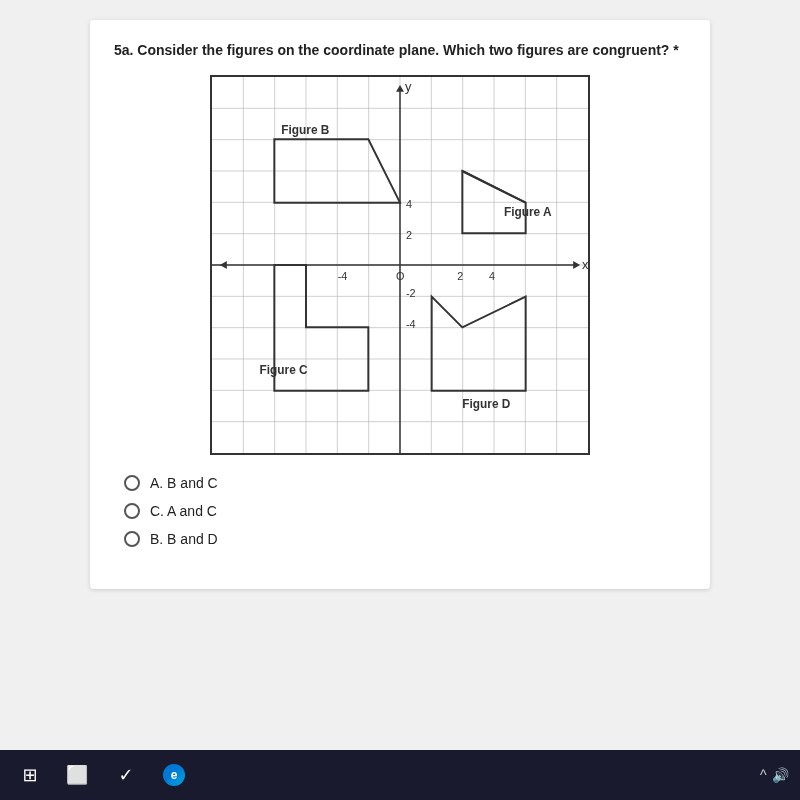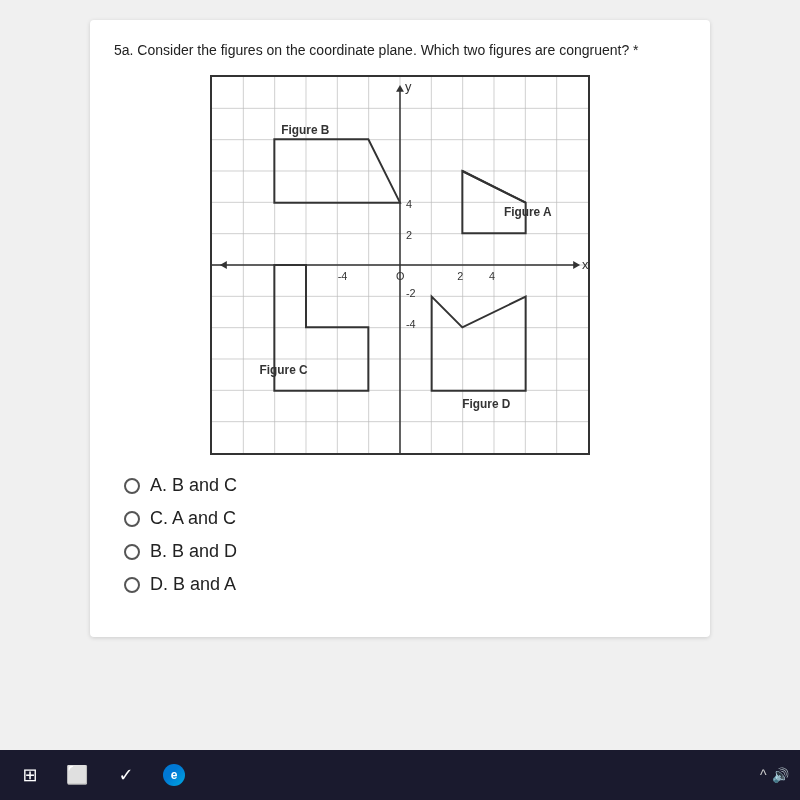--- a/index.html
+++ b/index.html
@@ -31,20 +31,21 @@
       padding: 20px 24px 30px 24px;
       width: 620px;
       box-shadow: 0 1px 4px rgba(0,0,0,0.15);
     }
 
     .question-text {
       font-size: 14px;
       color: #222;
       line-height: 1.5;
       margin-bottom: 14px;
+      font-weight: bold;
     }
 
     .graph-container {
       display: flex;
       justify-content: center;
       margin-bottom: 20px;
     }
 
     .graph-wrapper {
       position: relative;
@@ -64,21 +65,21 @@
 
     .options-list {
       list-style: none;
       padding-left: 10px;
     }
 
     .options-list li {
       display: flex;
       align-items: center;
       margin-bottom: 12px;
-      font-size: 18px;
+      font-size: 14px;
       color: #222;
     }
 
     .radio-circle {
       width: 16px;
       height: 16px;
       border-radius: 50%;
       border: 2px solid #555;
       margin-right: 10px;
       flex-shrink: 0;
@@ -228,24 +229,20 @@
         <span>A. B and C</span>
       </li>
       <li>
         <div class="radio-circle"></div>
         <span>C. A and C</span>
       </li>
       <li>
         <div class="radio-circle"></div>
         <span>B. B and D</span>
       </li>
-      <li>
-        <div class="radio-circle"></div>
-        <span>D. B and A</span>
-      </li>
     </ul>
 
   </div>
 </div>
 
 <div class="taskbar">
   <button class="taskbar-btn">
     <span class="taskbar-icon">⊞</span>
   </button>
   <button class="taskbar-btn">

